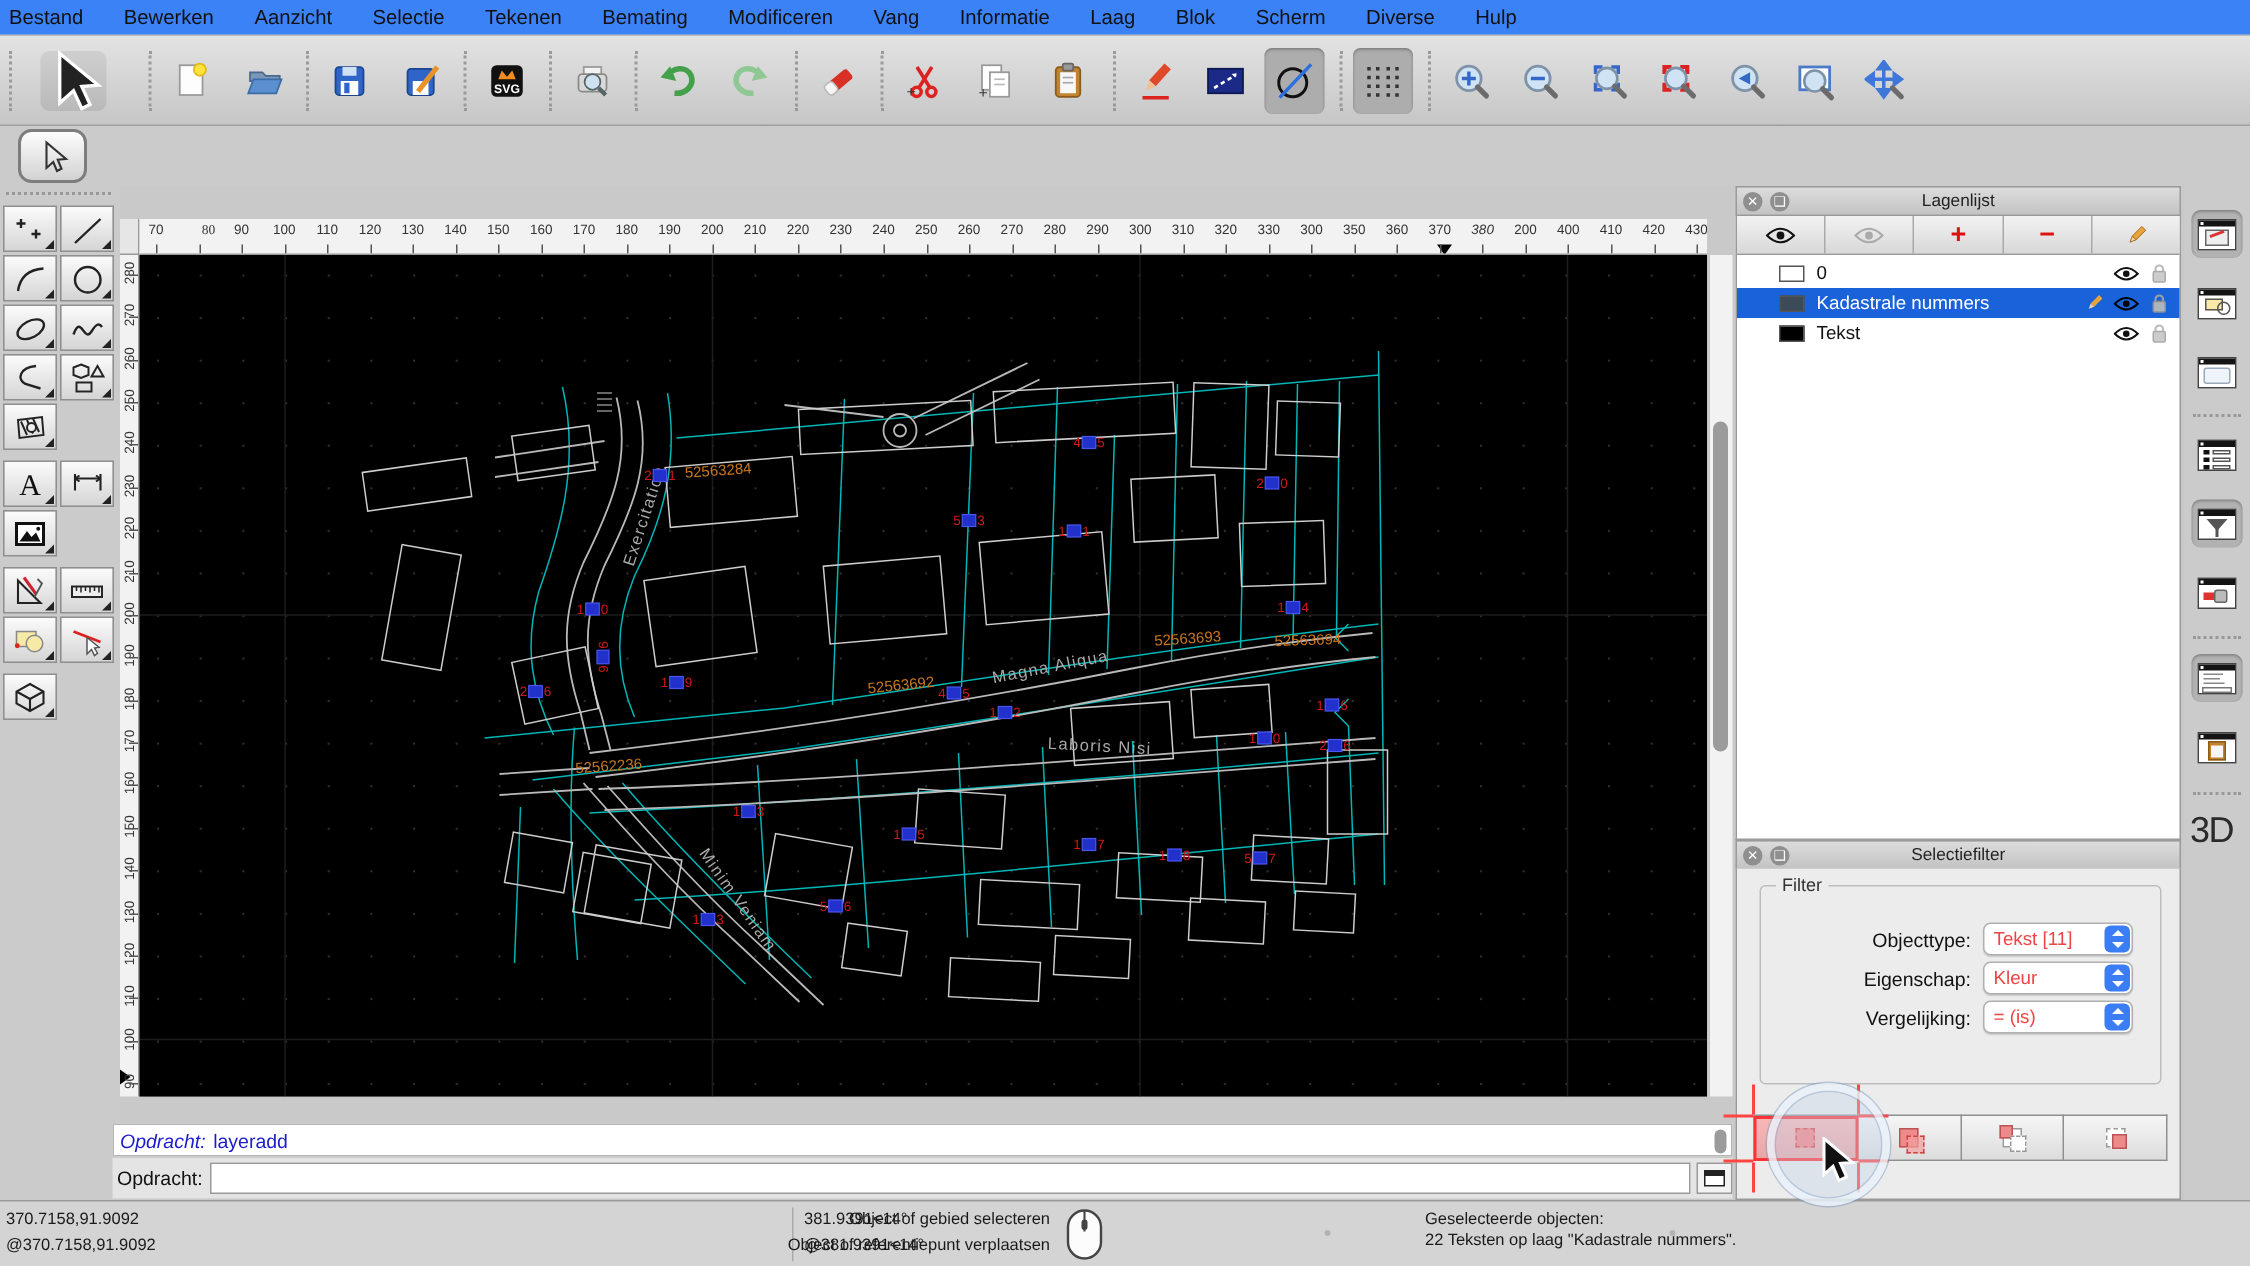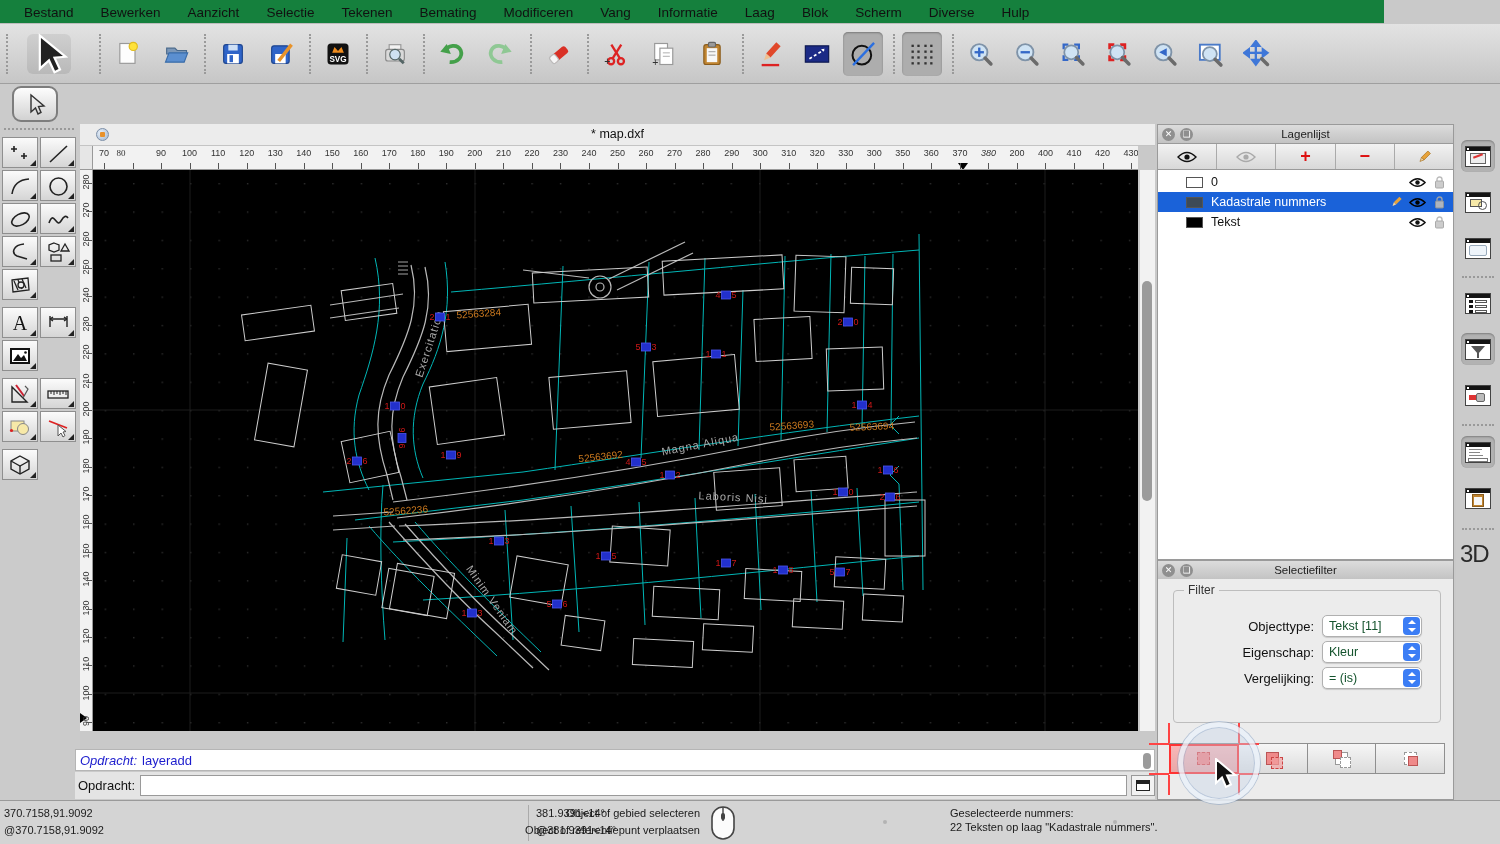--- a/index.html
+++ b/index.html
@@ -1,19 +1,19 @@
 <!DOCTYPE html>
 <html><head>
 <meta charset="utf-8">
 <style>
 *{margin:0;padding:0;box-sizing:border-box}
 body{font-family:"Liberation Sans",sans-serif;background:#888}
 #app{position:relative;width:1500px;height:844px;overflow:hidden;background:#c9c9c9;font-family:"Liberation Sans",sans-serif}
 
-#menubar{position:absolute;left:0;top:0;width:1384px;height:24px;background:#15803d;border-bottom:1px solid #bdbdbd;display:flex;align-items:center;padding-left:24px}
+#menubar{position:absolute;left:0;top:0;width:1500px;height:24px;background:#3b82f6;border-bottom:1px solid #bdbdbd;display:flex;align-items:center;padding-left:6px}
 #menubar .mi{font-size:13.5px;color:#111;margin-right:27px;white-space:nowrap}
 
 #toolbar{position:absolute;left:0;top:24px;width:1500px;height:60px;background:linear-gradient(#e3e3e3,#c6c6c6);border-bottom:1px solid #9f9f9f;display:flex;align-items:center}
 .vsep{border-left:2px dotted #9a9a9a;height:40px;margin:0 7px}
 .tb{width:40px;height:44px;display:flex;align-items:center;justify-content:center;border-radius:5px}
 .tb svg{width:28px;height:28px}
 .tb.active{background:#adadad;box-shadow:inset 0 1px 2px rgba(0,0,0,.3)}
 #sel-main{width:44px;height:40px;margin-left:12px;background:linear-gradient(#cfcfcf,#b9b9b9);border-radius:6px;display:flex;align-items:center;justify-content:center}
 
 #substrip{position:absolute;left:0;top:84px;width:1500px;height:40px;background:#cbcbcb}
@@ -64,21 +64,21 @@
 .lrow.sel{background:#1a62d9;color:#fff}
 .lswatch{width:17px;height:11px;border:1px solid #555;margin:0 8px 0 28px}
 .lrow .spacer{flex:1}
 .lrow svg{margin-right:6px}
 
 #filter-body{position:absolute;left:1157px;top:579px;width:297px;height:221px;background:#ececec;border:1px solid #9a9a9a;border-top:none}
 #fieldset{position:absolute;left:15px;top:11px;width:268px;height:133px;border:1px solid #bdbdbd;border-radius:4px}
 #fieldset legend,#flegend{position:absolute;left:10px;top:-8px;background:#ececec;padding:0 4px;font-size:12px;color:#333}
 .frow{position:absolute;left:0;width:268px;height:22px;display:flex;align-items:center}
 .frow .flabel{width:148px;text-align:right;font-size:13px;color:#111;padding-right:8px}
-.fselect{position:relative;width:100px;height:22px;background:#fff;border:1px solid #b0b0b0;border-radius:5px;font-size:12.5px;color:#14532d;display:flex;align-items:center;padding-left:6px;box-shadow:0 1px 1px rgba(0,0,0,.15)}
+.fselect{position:relative;width:100px;height:22px;background:#fff;border:1px solid #b0b0b0;border-radius:5px;font-size:12.5px;color:#ef4444;display:flex;align-items:center;padding-left:6px;box-shadow:0 1px 1px rgba(0,0,0,.15)}
 .fstep{position:absolute;right:1px;top:1px;width:17px;height:18px;background:#3b7df5;border-radius:4px}
 .fstep::before{content:"";position:absolute;left:5px;top:3px;border-left:4px solid transparent;border-right:4px solid transparent;border-bottom:4px solid #fff}
 .fstep::after{content:"";position:absolute;left:5px;bottom:3px;border-left:4px solid transparent;border-right:4px solid transparent;border-top:4px solid #fff}
 .cswatch{width:18px;height:11px;border:1px solid #777;margin-right:5px}
 #filt-btns{position:absolute;left:1169px;top:743px;width:276px;height:31px;display:flex}
 .fbtn{flex:1;border:1px solid #8f8f8f;border-left:none;background:linear-gradient(#f6f6f6,#dcdcdc);display:flex;align-items:center;justify-content:center}
 .fbtn:first-child{border-left:1px solid #8f8f8f}
 .sq{width:13px;height:13px;position:relative}
 
 #hl{position:absolute;left:1169px;top:744px;width:70px;height:30px;background:rgba(255,70,70,.35);border:2px solid #f33;z-index:40}
@@ -450,30 +450,26 @@
       <div class="pt" style="left:0;top:315px">
           <svg viewBox="0 0 24 24" fill="none" stroke="#222" stroke-width="1.4">
             <polygon points="12,3 21,8 21,16 12,21 3,16 3,8"></polygon>
             <polyline points="3,8 12,13 21,8"></polyline>
             <line x1="12" y1="13" x2="12" y2="21"></line>
           </svg>
         </div>
     </div>
   </div>
 
-  <div id="titlerow">
-    <div id="doc-icon"></div>
-    <div id="doc-title">* map.dxf</div>
-  </div>
   <div id="corner"></div>
   <div id="hruler">
       <div id="hmarker" style="left: 870px;"></div>
       <span class="rnum" style="left: -1px;">70</span>
       <i class="rtick" style="left: 11px;"></i>
-      <span class="rnum" style="left: 16px; font-family: Liberation Serif, serif;">80</span>
+      <span class="rnum" style="left: 34px; font-family: Liberation Serif, serif;">80</span>
       <i class="rtick" style="left: 39.53px;"></i>
       <span class="rnum" style="left: 56.06px;">90</span>
       <i class="rtick" style="left: 68.06px;"></i>
       <span class="rnum" style="left: 84.59px;">100</span>
       <i class="rtick" style="left: 96.59px;"></i>
       <span class="rnum" style="left: 113.12px;">110</span>
       <i class="rtick" style="left: 125.12px;"></i>
       <span class="rnum" style="left: 141.65px;">120</span>
       <i class="rtick" style="left: 153.65px;"></i>
       <span class="rnum" style="left: 170.18px;">130</span>
@@ -1052,18 +1048,18 @@
     <span class="l1" style="left:536px">381.9391&lt;14°</span>
     <span class="l2" style="left:536px">@381.9391&lt;14°</span>
     <span class="l1" style="left:400px;width:300px;text-align:right">Object of gebied selecteren</span>
     <span class="l2" style="left:380px;width:320px;text-align:right">Object of referentiepunt verplaatsen</span>
     <svg style="position:absolute;left:710px;top:4px" width="26" height="36" viewBox="0 0 26 36">
         <rect x="2" y="2" width="22" height="32" rx="11" fill="#fcfcfc" stroke="#444" stroke-width="1.6"></rect>
         <line x1="13" y1="2" x2="13" y2="16" stroke="#444" stroke-width="1.4"></line>
         <rect x="11" y="8" width="4" height="7" rx="2" fill="#444"></rect>
       </svg>
     <span class="sdot" style="left:883px"></span>
-    <span class="l1" style="left:950px">Geselecteerde nummers:</span>
+    <span class="l1" style="left:950px">Geselecteerde objecten:</span>
     <span class="l2" style="left:950px;top:20px">22 Teksten op laag "Kadastrale nummers".</span>
     <span class="sdot" style="left:1113px"></span>
   </div>
 
 </div>
 
 </body></html>

